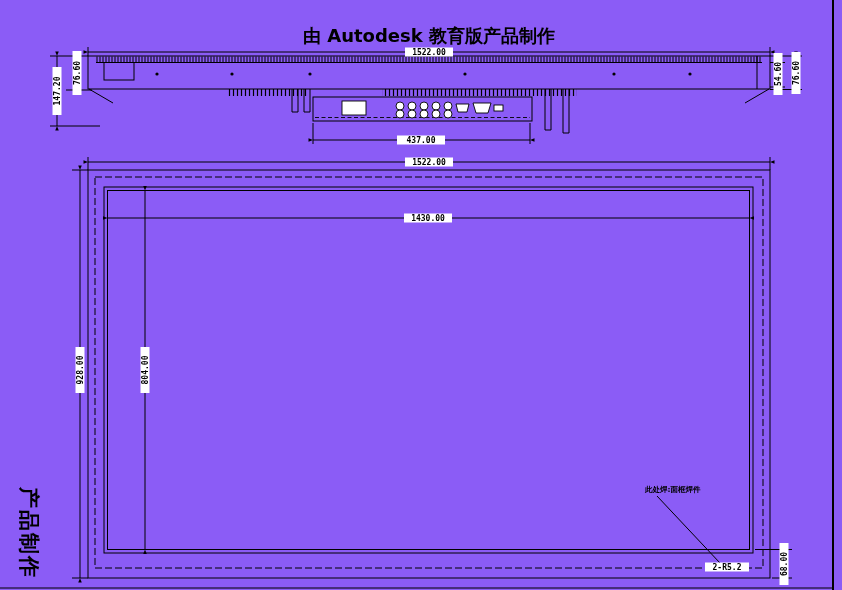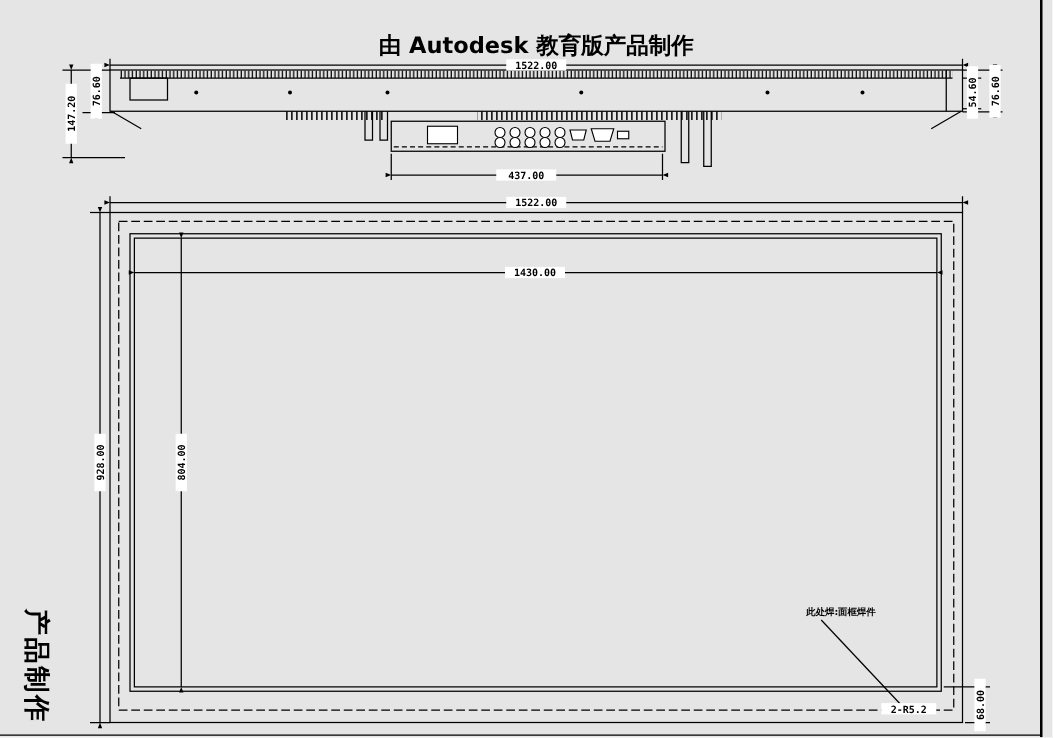--- a/index.html
+++ b/index.html
@@ -1,16 +1,16 @@
 <!DOCTYPE html>
 <html><head>
 <meta charset="utf-8">
 <style>
   html,body{margin:0;padding:0;background:#fff;}
-  .canvas{position:relative;width:842px;height:590px;background:#e5e5e5;overflow:hidden;
+  .canvas{position:relative;width:842px;height:590px;background:#8b5cf6;overflow:hidden;
           font-family:"DejaVu Sans",sans-serif;}
   svg{position:absolute;left:0;top:0;}
   .ln{stroke:#000;stroke-width:1;fill:none;}
   .thick{stroke:#000;stroke-width:2;fill:none;}
   .dash{stroke:#000;stroke-width:1;fill:none;stroke-dasharray:7 3;}
   .hid{stroke:#000;stroke-width:0.9;fill:none;stroke-dasharray:4 2.5;}
   .dim{font:bold 8px "DejaVu Sans Mono",monospace;fill:#000;text-anchor:middle;}
   .ann{font:bold 7.5px "DejaVu Sans",sans-serif;fill:#000;text-anchor:start;}
   .title-txt{font:bold 18px "DejaVu Sans",sans-serif;fill:#000;text-anchor:middle;}
   .wm{font:bold 21px "DejaVu Sans",sans-serif;fill:#000;letter-spacing:2px;}

